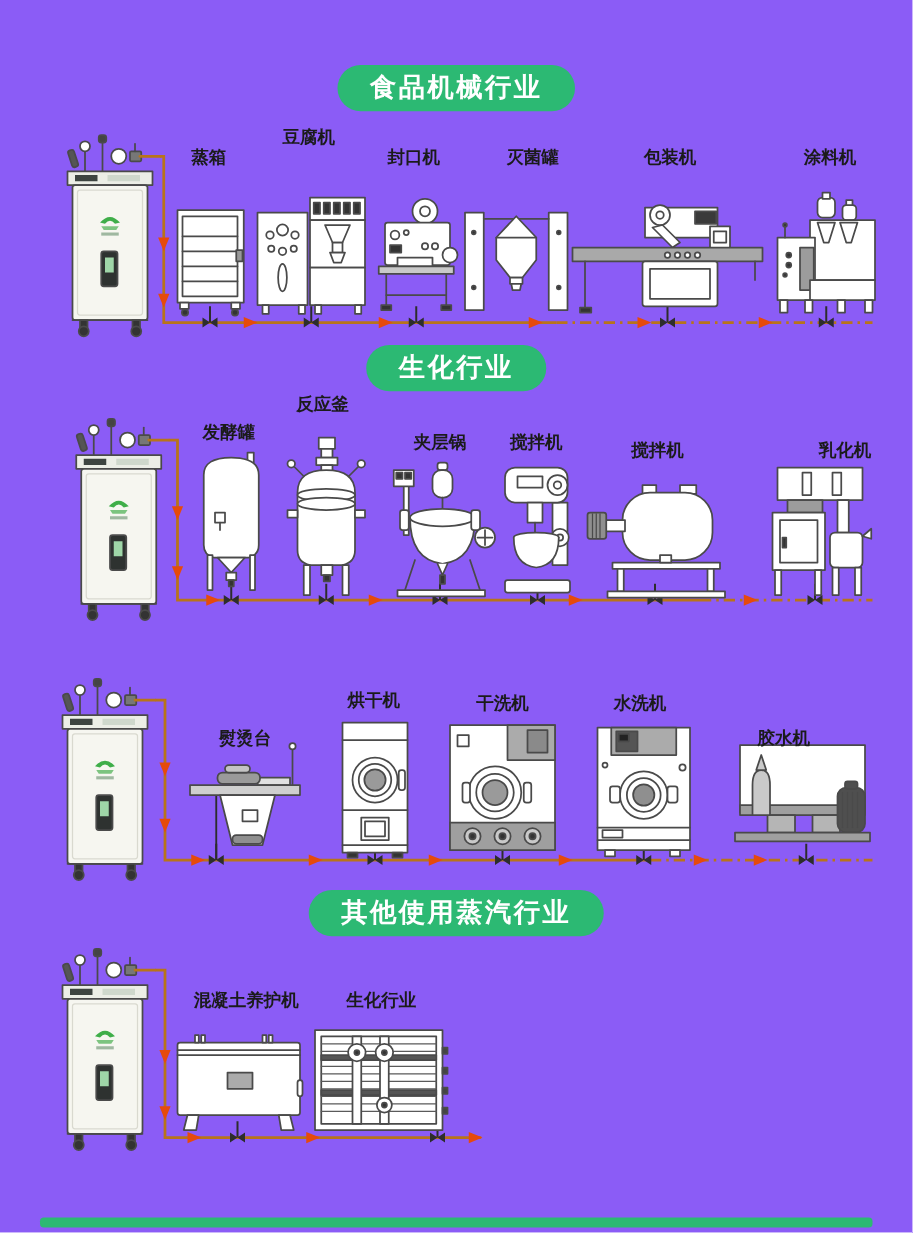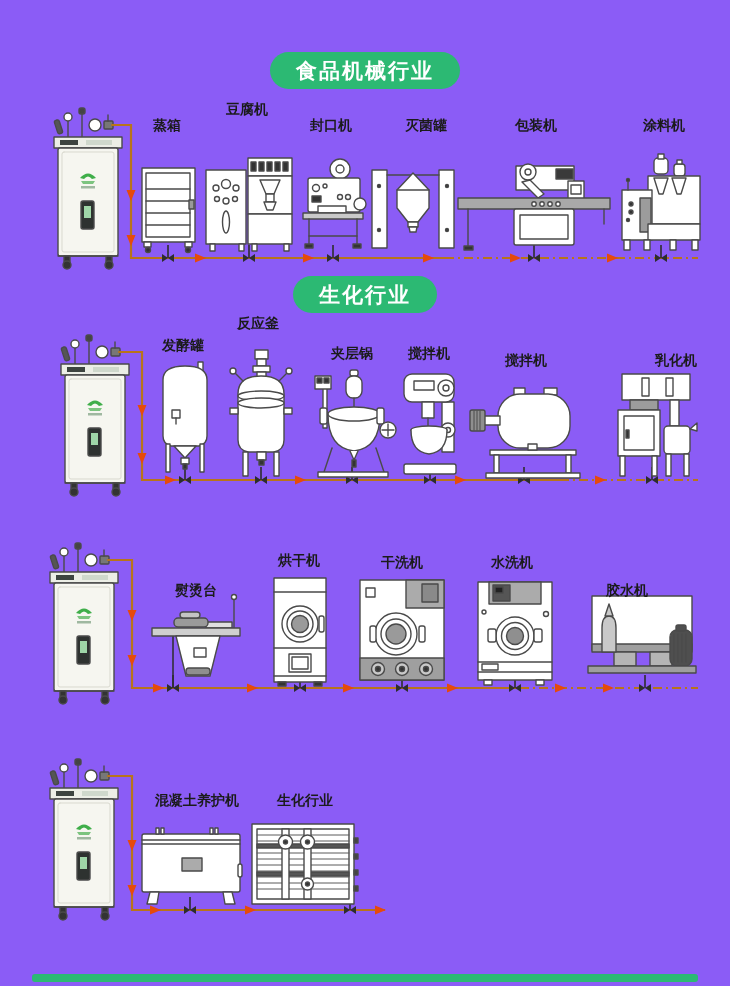--- a/index.html
+++ b/index.html
@@ -525,20 +525,21 @@
     <g>
         <use href="#g-curing" x="138" y="824"></use>
       </g>
     <g>
         <use href="#g-heatex" x="248" y="822"></use>
       </g>
   </svg>
 
   <div class="pill" style="top:52px">食品机械行业</div>
   <div class="pill" style="top:276px">生化行业</div>
+  <div class="pill" style="top:712px">其他使用蒸汽行业</div>
 
   <div class="mlabel" style="left:167px;top:118px">蒸箱</div>
   <div class="mlabel" style="left:247px;top:102px">豆腐机</div>
   <div class="mlabel" style="left:331px;top:118px">封口机</div>
   <div class="mlabel" style="left:426px;top:118px">灭菌罐</div>
   <div class="mlabel" style="left:536px;top:118px">包装机</div>
   <div class="mlabel" style="left:664px;top:118px">涂料机</div>
 
   <div class="mlabel" style="left:183px;top:338px">发酵罐</div>
   <div class="mlabel" style="left:258px;top:316px">反应釜</div>

